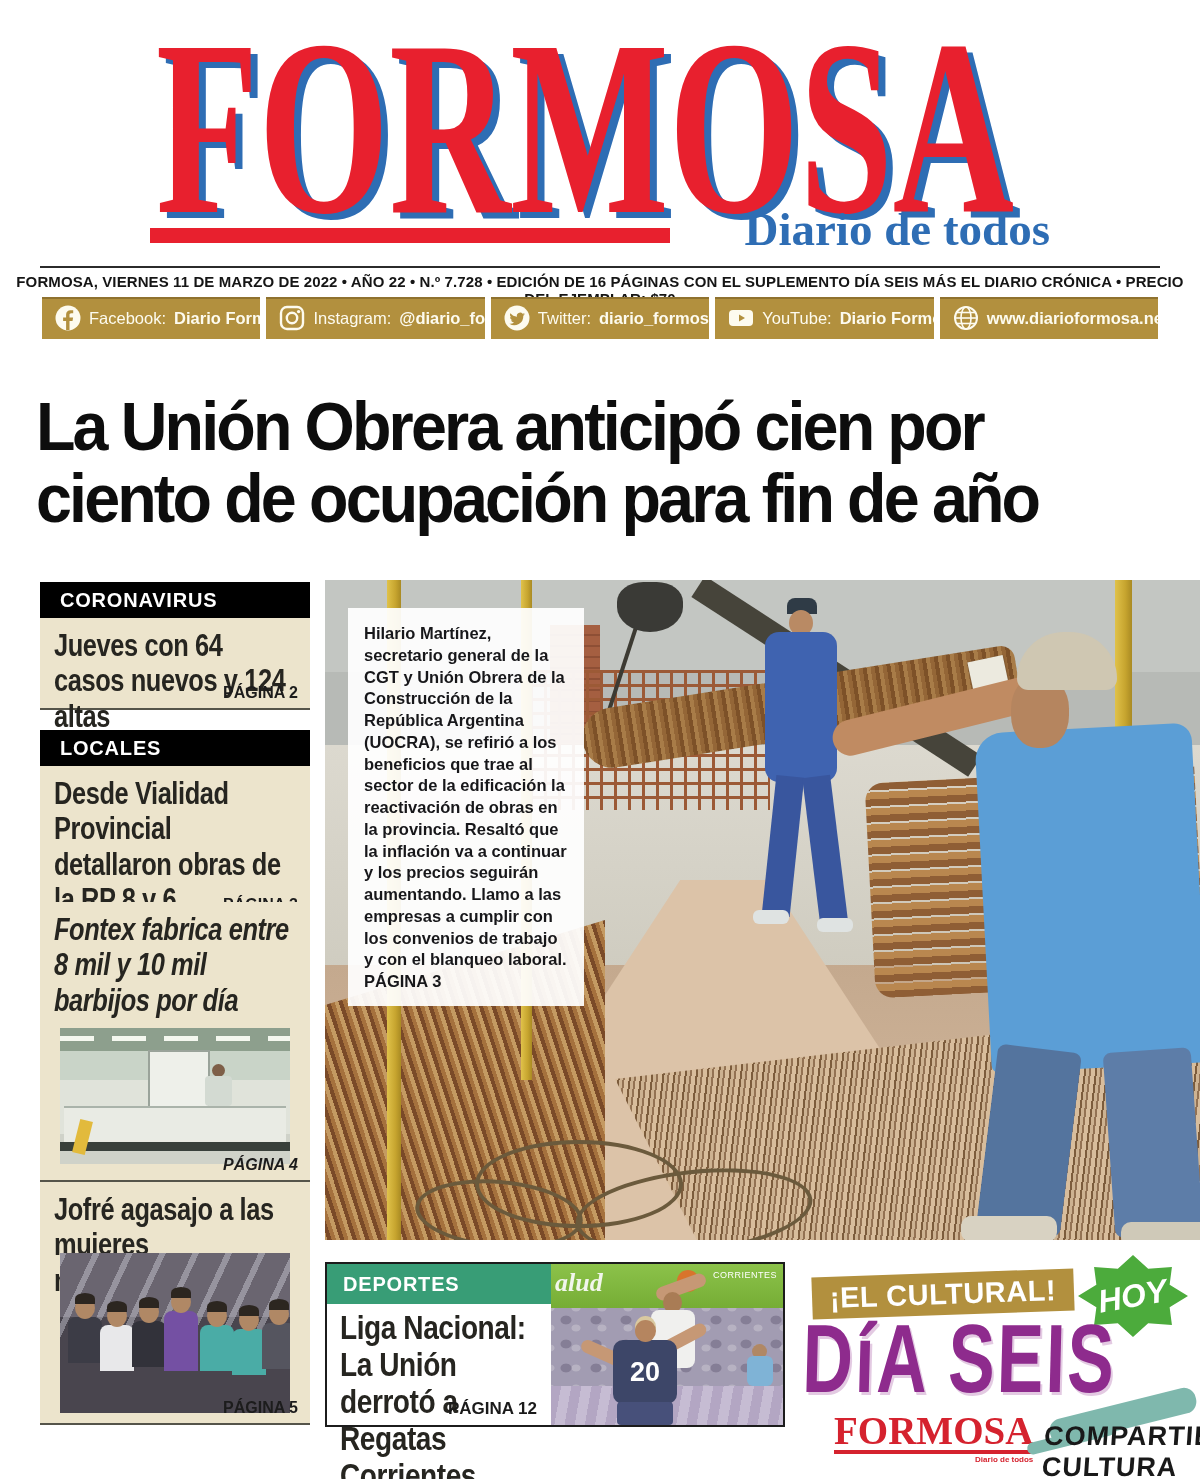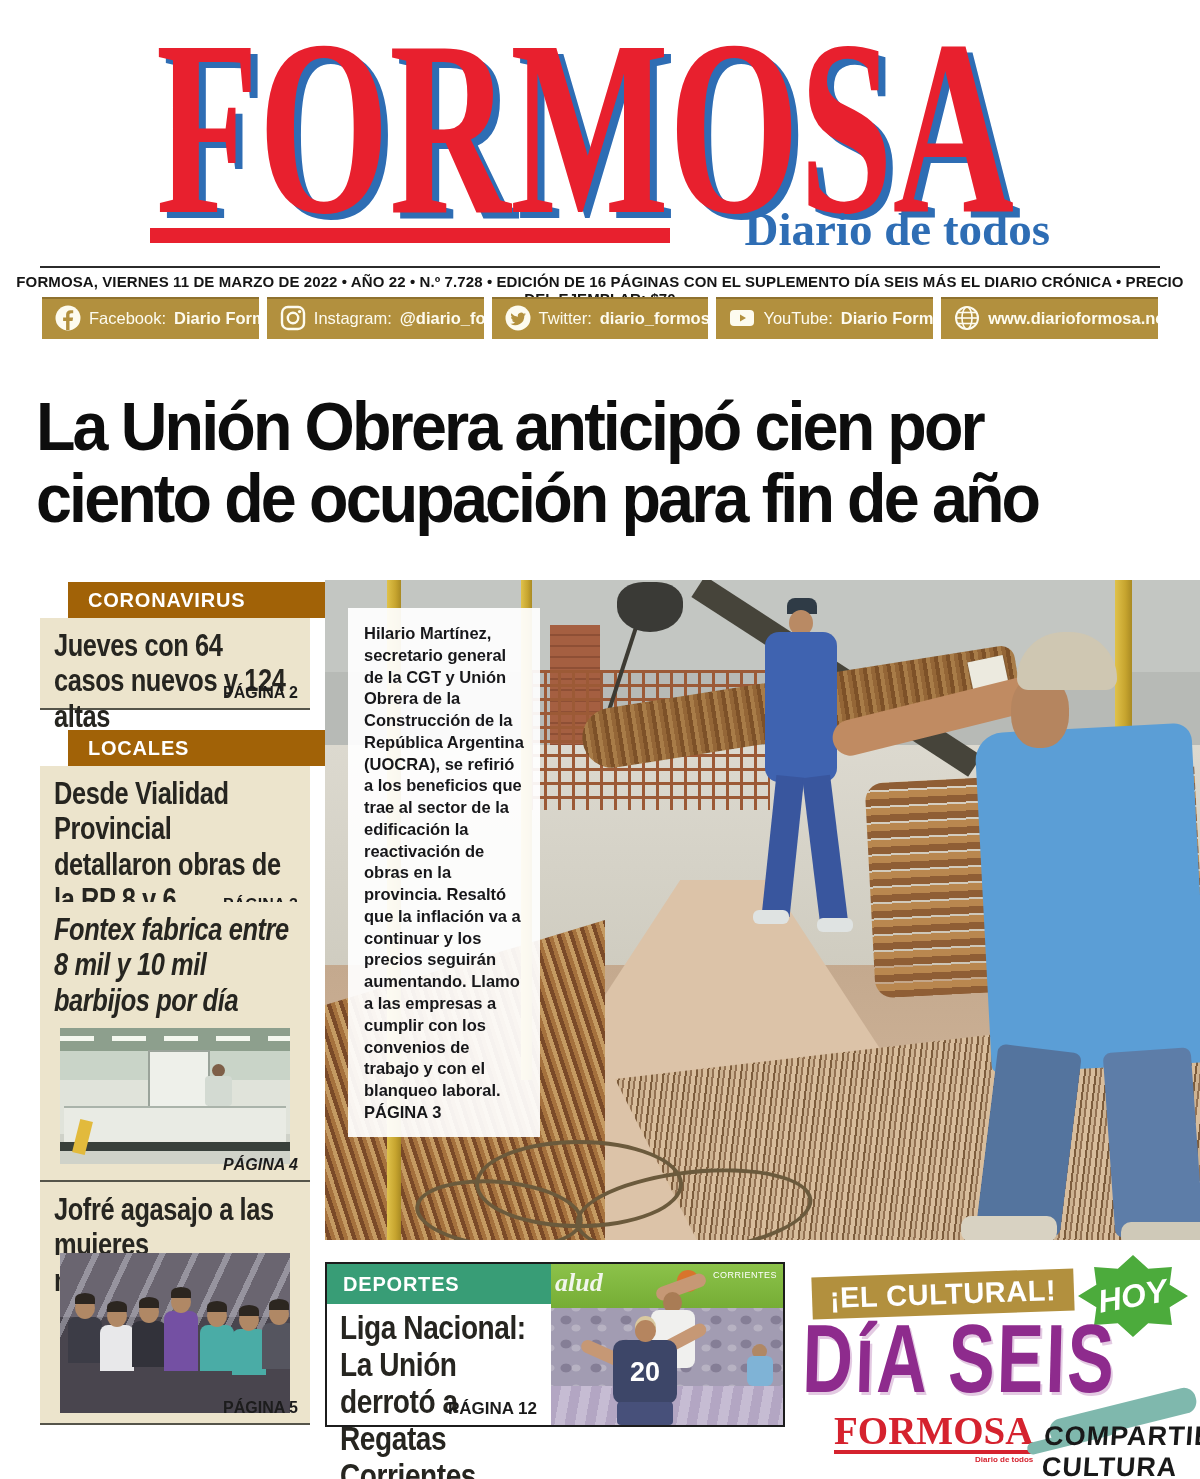--- a/index.html
+++ b/index.html
@@ -14,34 +14,34 @@
 
   .top-rule{position:absolute;left:40px;top:266px;width:1120px;height:2px;background:#2b2b2b;}
   .dateline{position:absolute;left:0;top:273px;width:1200px;text-align:center;
             font-size:15px;font-weight:bold;letter-spacing:.1px;color:#151515;}
 
   
   .socialbar{position:absolute;left:42px;top:297px;width:1116px;height:42px;background:#b2903e;
              display:flex;box-shadow:0 2px 0 #8f722f inset;}
   .social-seg{flex:1;display:flex;align-items:center;padding-left:13px;gap:8px;color:#fdfbef;
               font-size:16.5px;white-space:nowrap;overflow:hidden;}
-  .social-seg + .social-seg{border-left:8px solid #ffffff;}
+  .social-seg + .social-seg{border-left:6px solid #ffffff;}
   .social-seg .hdl{font-weight:bold;}
   .sicon{width:26px;height:26px;flex:0 0 auto;}
 
   
   .kicker{position:absolute;left:40px;top:364px;font-size:17.5px;font-weight:bold;color:#111;}
   .headline{position:absolute;left:36px;top:390px;width:1180px;transform:scaleX(.95);
             transform-origin:0 0;font-size:68px;line-height:1.06;font-weight:bold;
             letter-spacing:-3px;color:#0d0d0d;}
 
   
-  .sb-head{position:absolute;left:40px;width:270px;height:36px;background:#a16207;color:#fff;
+  .sb-head{position:absolute;left:40px;width:270px;height:36px;background:#000000;color:#fff;
            font-weight:bold;font-size:20px;letter-spacing:.8px;line-height:37px;padding-left:20px;
-           box-sizing:border-box;margin-left:28px;}
+           box-sizing:border-box;}
   .sb-block{position:absolute;left:40px;width:270px;background:#ece4cc;box-sizing:border-box;
             border-bottom:2px solid #55544a;}
   .sb-title{margin:10px 14px 0;width:292px;transform:scaleX(.82);transform-origin:0 0;
             font-size:31px;line-height:1.14;font-weight:bold;letter-spacing:-.5px;color:#262520;}
   .sb-page{position:absolute;right:12px;bottom:6px;font-size:16px;font-weight:bold;color:#1c1c1c;}
   .sb-img{position:absolute;left:20px;width:230px;overflow:hidden;}
 
   
   .fx-bg{position:absolute;inset:0;background:linear-gradient(180deg,#8d9f8d 0 17%,#c9d4c8 17% 38%,#e0e3da 38% 78%,#cfd2c9 78%);}
   .fx-light{position:absolute;top:8px;left:0;width:100%;height:5px;
@@ -106,21 +106,21 @@
   
   .w1-cap{left:692px;top:52px;width:100px;height:58px;border-radius:50px 50px 12px 12px;background:#cfc7b2;}
   .w1-head{left:686px;top:96px;width:58px;height:72px;border-radius:45%;background:#b5855f;}
   .w1-arm{left:505px;top:118px;width:215px;height:36px;border-radius:18px;background:#c08b62;transform:rotate(-14deg);}
   .w1-torso{left:658px;top:148px;width:217px;height:340px;border-radius:28px 18px 8px 8px;background:#5b9ed6;transform:rotate(-3deg);}
   .w1-legL{left:662px;top:468px;width:84px;height:185px;background:#54749e;transform:rotate(7deg);border-radius:8px;}
   .w1-legR{left:784px;top:470px;width:88px;height:185px;background:#5d7da8;transform:rotate(-4deg);border-radius:8px;}
   .w1-bootL{left:636px;top:636px;width:96px;height:26px;background:#d8d2c2;border-radius:10px;}
   .w1-bootR{left:796px;top:642px;width:88px;height:24px;background:#cfc9b8;border-radius:10px;}
   
-  .photo-caption{position:absolute;left:23px;top:28px;width:192px;background:rgba(255,255,255,.93);
+  .photo-caption{position:absolute;left:23px;top:28px;width:236px;background:rgba(255,255,255,.93);
                  padding:15px 14px 13px 16px;box-sizing:border-box;font-size:16.5px;line-height:1.32;
                  font-weight:bold;color:#17171a;}
 
   
   .dep-box{position:absolute;left:325px;top:1262px;width:460px;height:165px;border:2px solid #1c1c1c;
            background:#fff;box-sizing:border-box;}
   .dep-head{position:absolute;left:0;top:0;width:226px;height:40px;background:#389d76;color:#fff;
             font-weight:bold;font-size:20px;letter-spacing:.8px;line-height:41px;padding-left:16px;box-sizing:border-box;}
   .dep-title{position:absolute;left:13px;top:46px;width:248px;transform:scaleX(.85);transform-origin:0 0;
              font-size:33px;line-height:1.12;font-weight:bold;letter-spacing:-.5px;color:#262520;}

